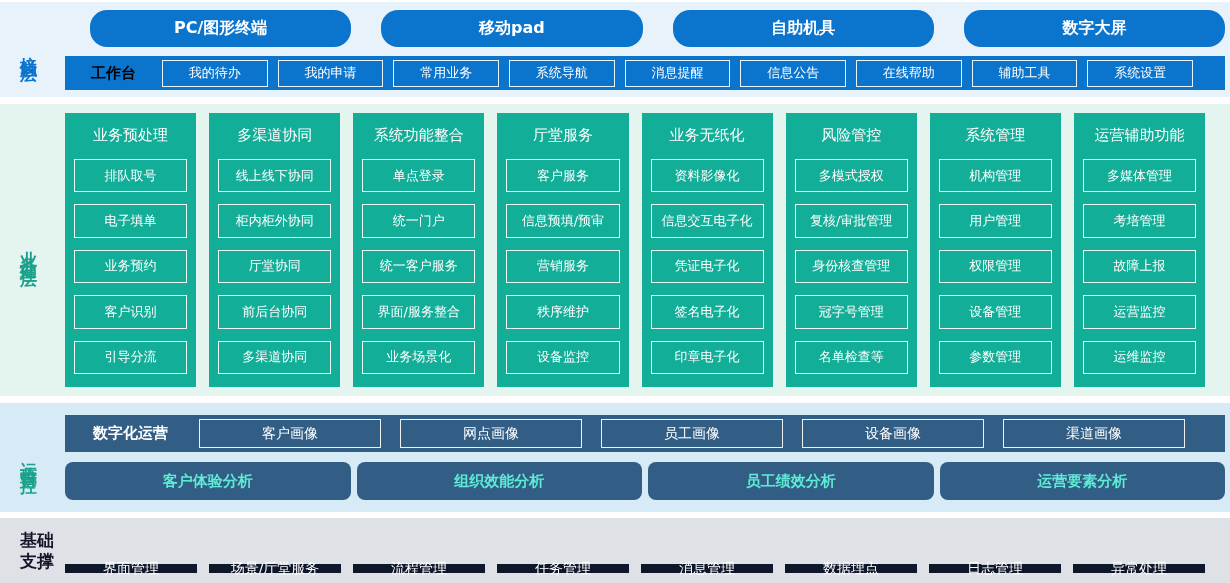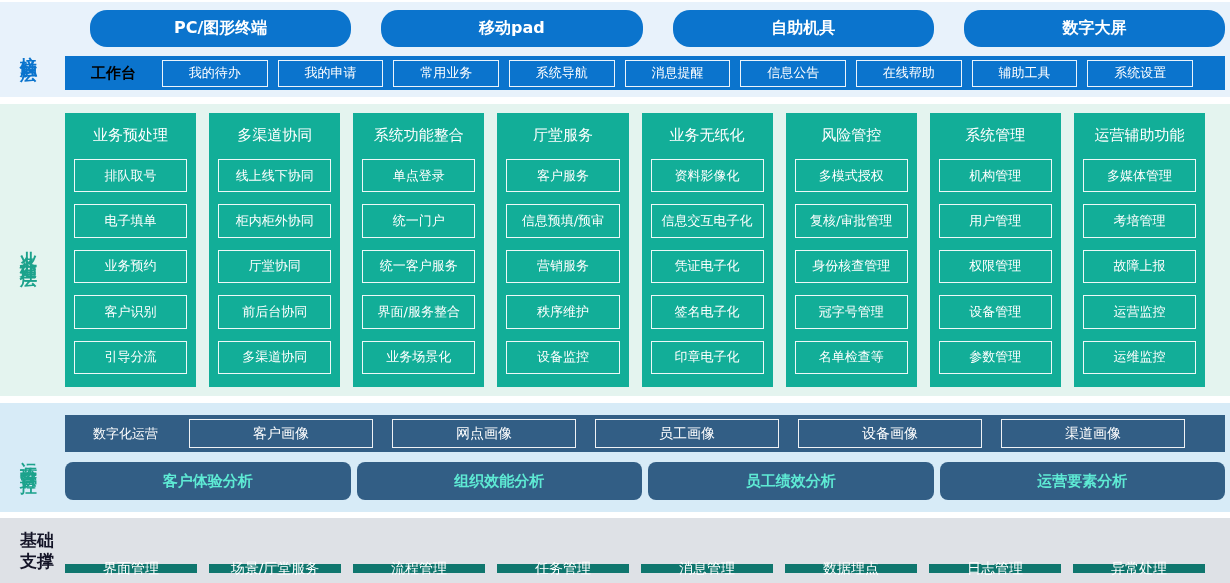--- a/index.html
+++ b/index.html
@@ -48,39 +48,39 @@
     color:#fff;font-size:13px;line-height:1.1;
     display:flex;align-items:center;justify-content:center;text-align:center;padding:0 2px;
   }
 
   
   .ops-content{position:absolute;left:65px;top:12px;width:1160px;}
   .digital-bar{
     height:37px;background:#325e85;display:flex;align-items:center;
     padding:0 40px 0 28px;gap:19px;
   }
-  .digital-label{color:#fff;font-weight:normal;font-size:13px;white-space:nowrap;margin-right:12px;text-align:right;}
+  .digital-label{color:#fff;font-weight:bold;font-size:15px;white-space:nowrap;margin-right:12px;text-align:right;}
   .digital-item{
     flex:1;height:27px;border:1px solid rgba(255,255,255,.92);color:#fff;font-size:14px;
     display:flex;align-items:center;justify-content:center;white-space:nowrap;
   }
   .analysis-row{margin-top:10px;display:flex;gap:6px;height:38px;}
   .analysis-btn{
     flex:1;background:#325e85;border-radius:8px;color:#5eead4;font-weight:bold;font-size:15px;
     display:flex;align-items:center;justify-content:center;
   }
 
   
   .h-label{
     position:absolute;left:16px;top:50%;transform:translateY(-50%);
     width:42px;font-weight:bold;font-size:17px;line-height:1.25;color:#141427;text-align:center;
   }
   .foundation-row{position:absolute;left:65px;top:10px;width:1140px;height:45px;display:flex;gap:12px;}
   .foundation-box{
-    flex:1;background:#0f766e;color:#fff;font-size:14px;
+    flex:1;background:#0f172a;color:#fff;font-size:14px;
     display:flex;align-items:center;justify-content:center;white-space:nowrap;margin-top:36px;
   }
 </style>
 </head>
 <body>
 
 <div class="stage">
 
   <section class="band band-contact">
     <div class="v-label blue">接触层</div>

